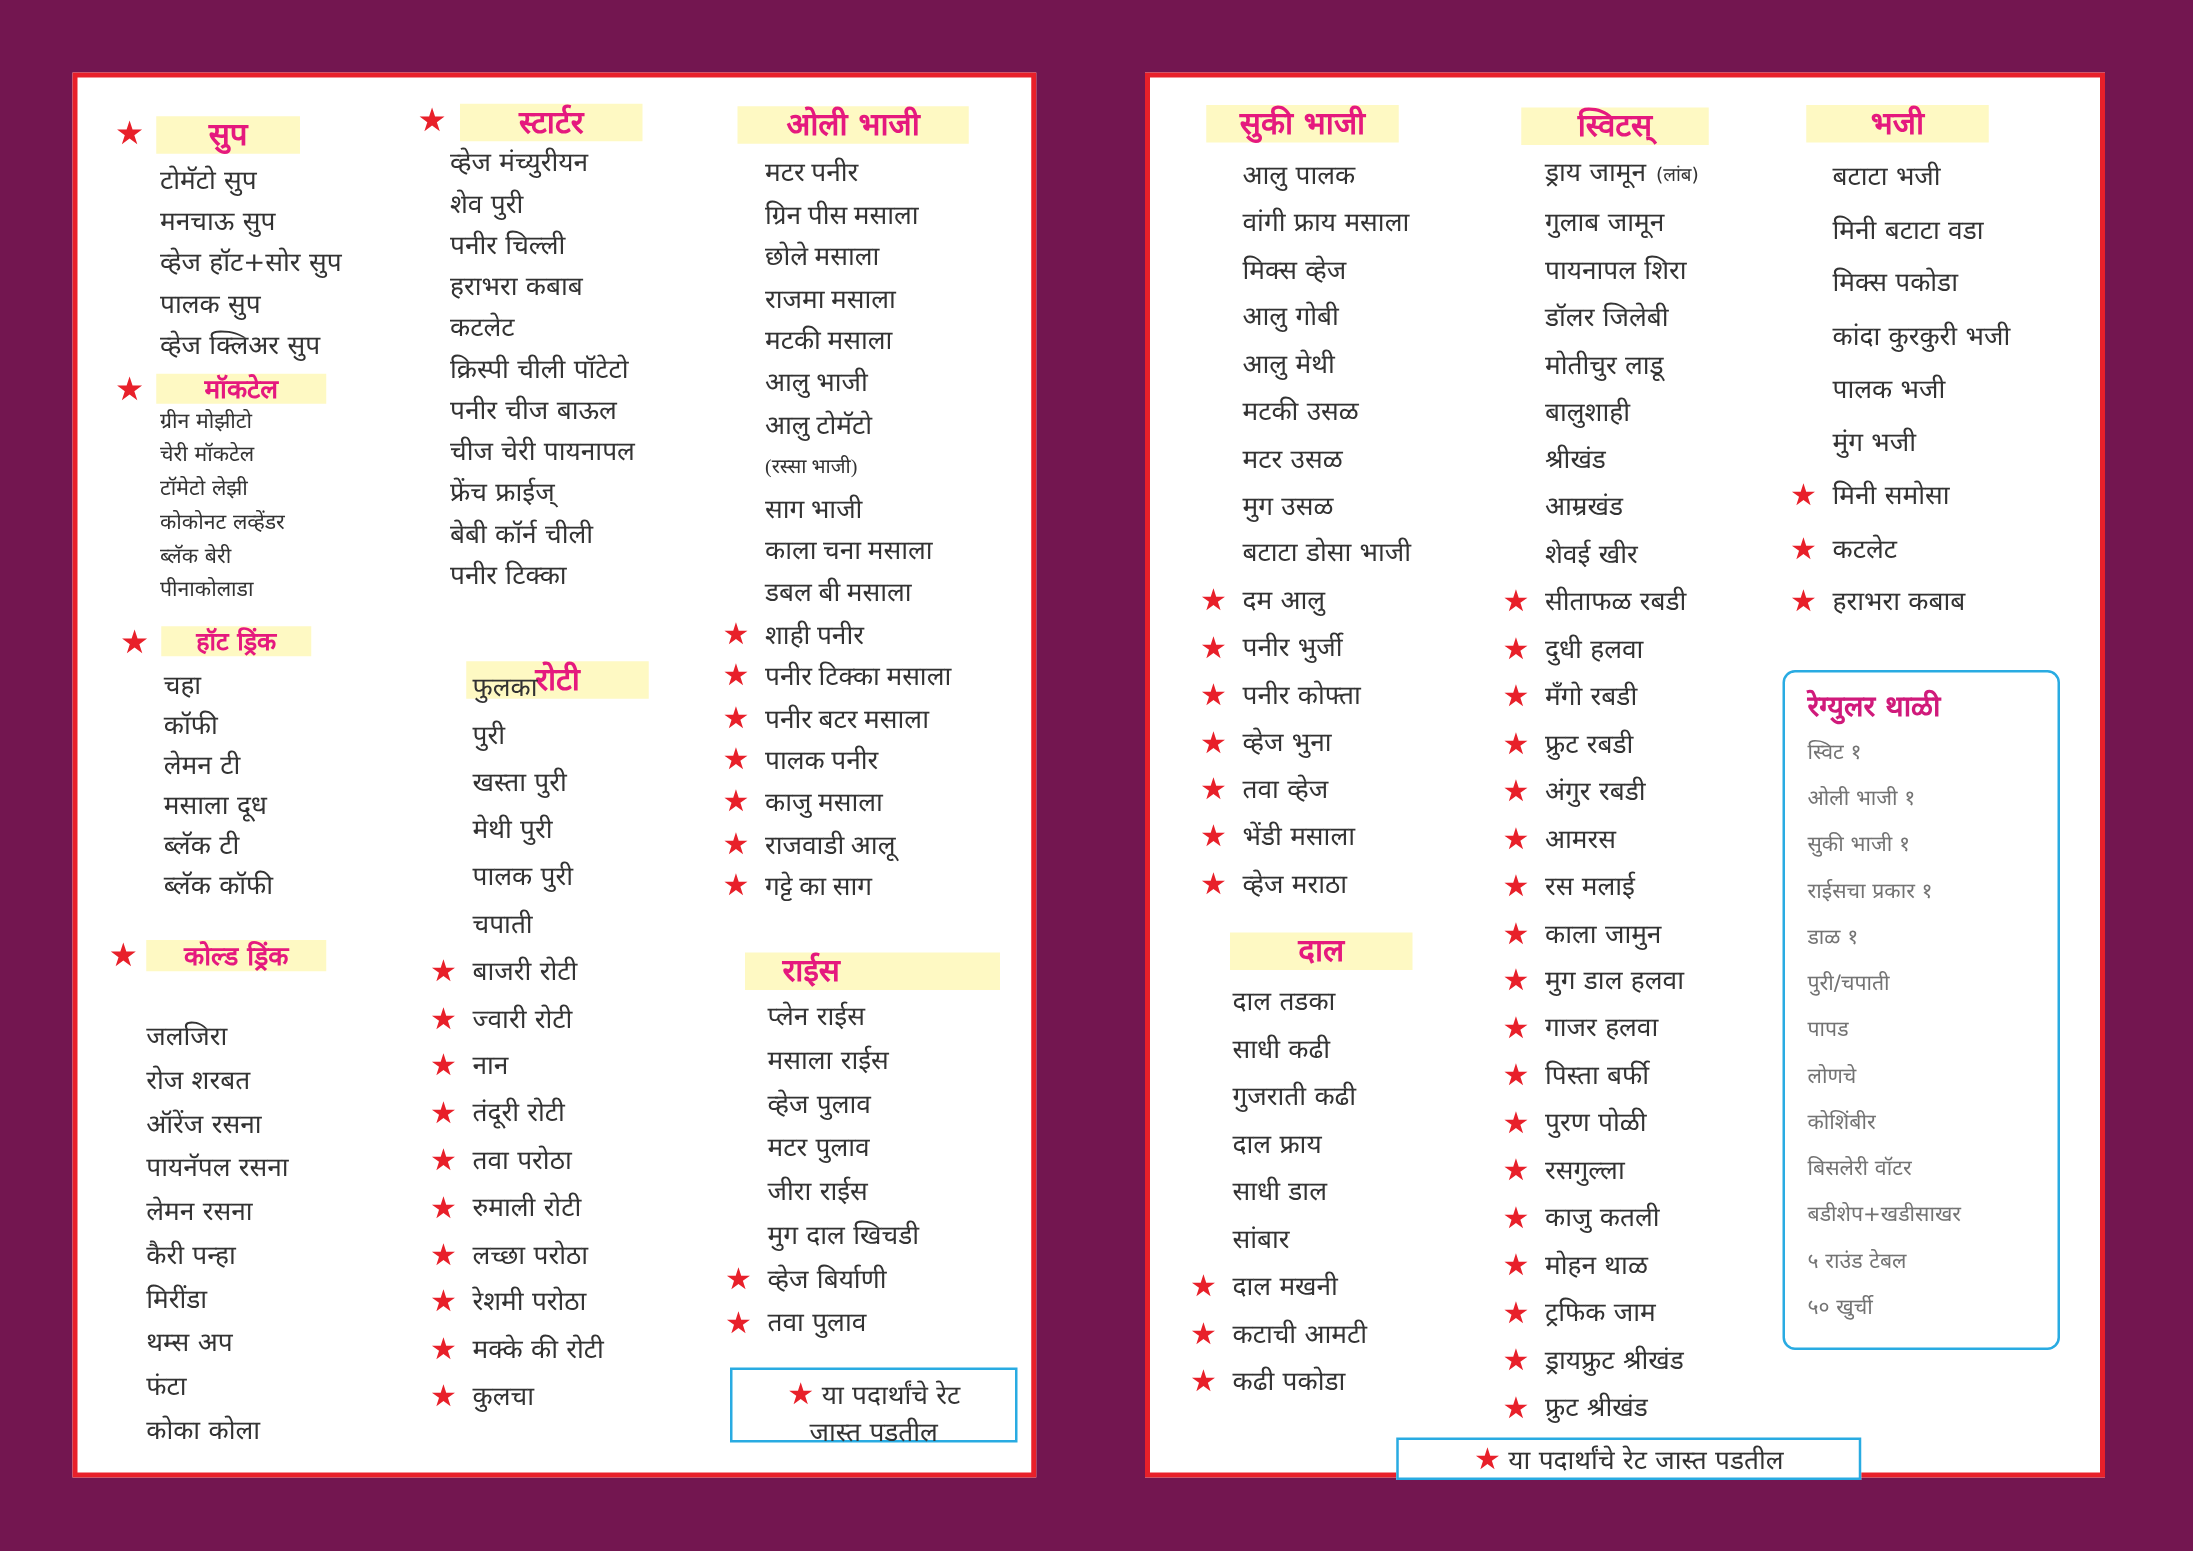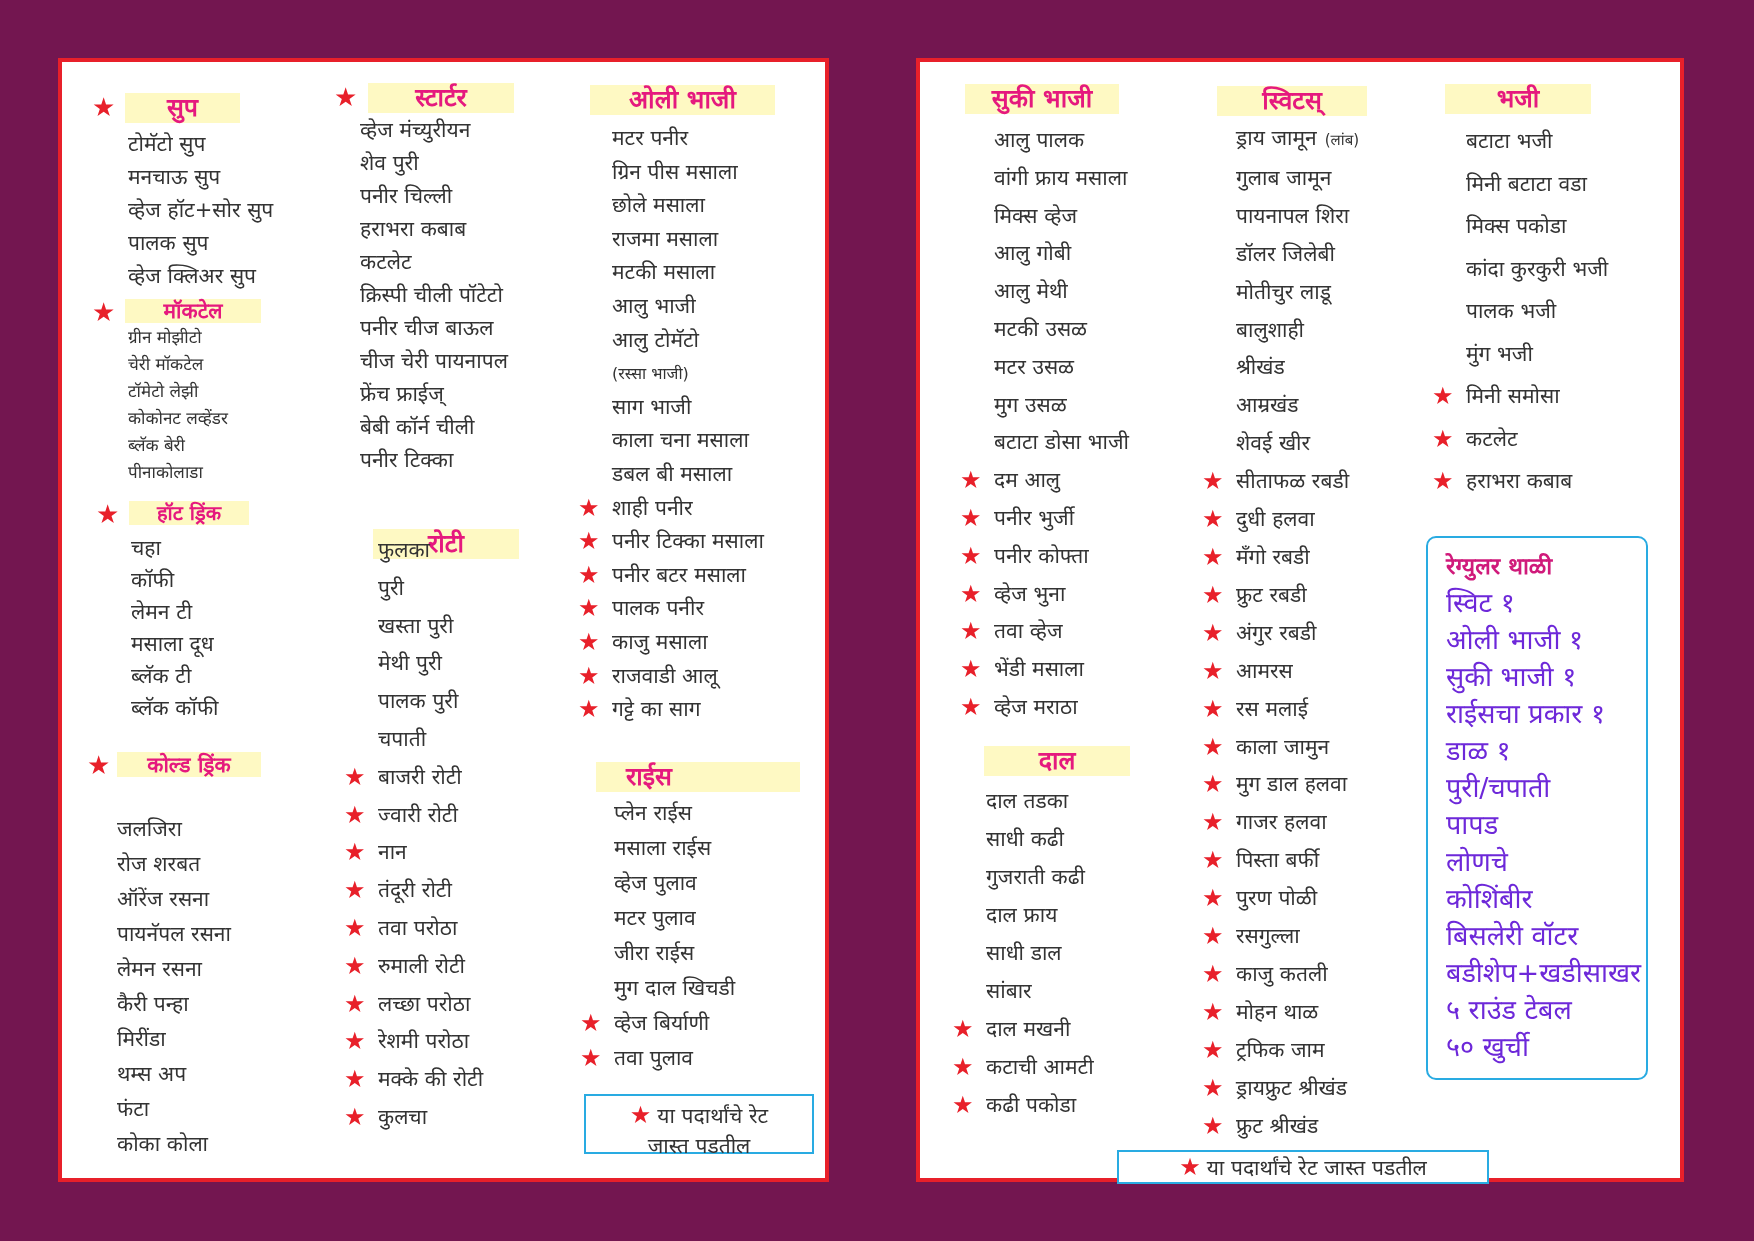--- a/index.html
+++ b/index.html
@@ -27,21 +27,21 @@
     position:absolute; border:2px solid #29abe2; background:#fff; color:#333;
     font-size:21px; box-sizing:border-box; text-align:center; line-height:30px;
   }
   .note .star { color:#e8202a; font-size:24px; margin-right:6px; }
   .thali {
     position:absolute; border:2px solid #29abe2; border-radius:10px; background:#fff;
     box-sizing:border-box; padding:10px 0 0 18px;
   }
   .thali .ttl { color:#d01a7b; font-weight:bold; font-family:"DejaVu Serif","Liberation Serif",serif; font-size:23px; line-height:36px; }
   .thali ul { list-style:none; margin:0; padding:0; }
-  .thali li { color:#6d28d9; font-size:27px; line-height:37px; white-space:nowrap; }
+  .thali li { color:#737373; font-size:17px; line-height:37px; white-space:nowrap; }
 </style>
 </head>
 <body>
 
 <div class="panel" id="left-panel">
 
   <span class="hstar" style="left:30px;top:30px;">★</span>
   <div class="heading" style="left:63px;top:31px;width:115px;">सुप</div>
   <ul class="items" style="left:66px;top:66px;line-height:33px;">
     <li>टोमॅटो सुप</li>
@@ -118,21 +118,21 @@
     <li><span class="star">★</span><span>तंदूरी रोटी</span></li>
     <li><span class="star">★</span><span>तवा परोठा</span></li>
     <li><span class="star">★</span><span>रुमाली रोटी</span></li>
     <li><span class="star">★</span><span>लच्छा परोठा</span></li>
     <li><span class="star">★</span><span>रेशमी परोठा</span></li>
     <li><span class="star">★</span><span>मक्के की रोटी</span></li>
     <li><span class="star">★</span><span>कुलचा</span></li>
   </ul>
 
   <div class="heading" style="left:528px;top:23px;width:185px;">ओली भाजी</div>
-  <ul class="items" style="left:550px;top:60px;line-height:33.6px;">
+  <ul class="items" style="left:550px;top:60px;line-height:33.6px;font-family:Liberation Serif, serif;">
     <li><span class="star"></span><span>मटर पनीर</span></li>
     <li><span class="star"></span><span>ग्रिन पीस मसाला</span></li>
     <li><span class="star"></span><span>छोले मसाला</span></li>
     <li><span class="star"></span><span>राजमा मसाला</span></li>
     <li><span class="star"></span><span>मटकी मसाला</span></li>
     <li><span class="star"></span><span>आलु भाजी</span></li>
     <li><span class="star"></span><span>आलु टोमॅटो</span></li>
     <li style="font-size:16px;"><span class="star"></span><span>(रस्सा भाजी)</span></li>
     <li><span class="star"></span><span> साग भाजी</span></li>
     <li><span class="star"></span><span>काला चना मसाला</span></li>

